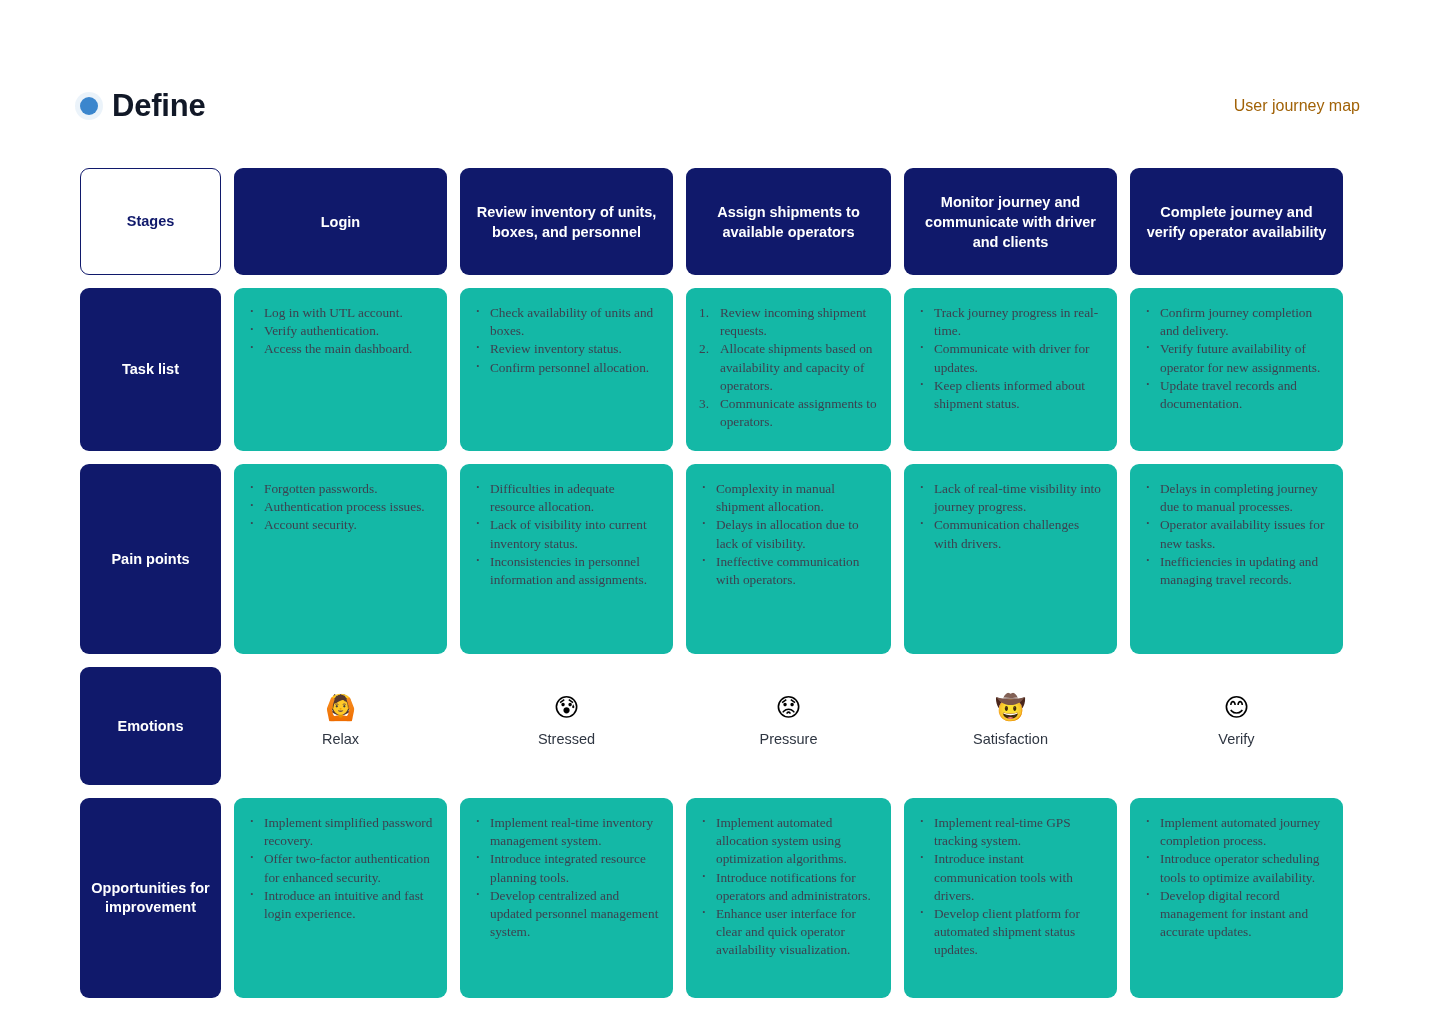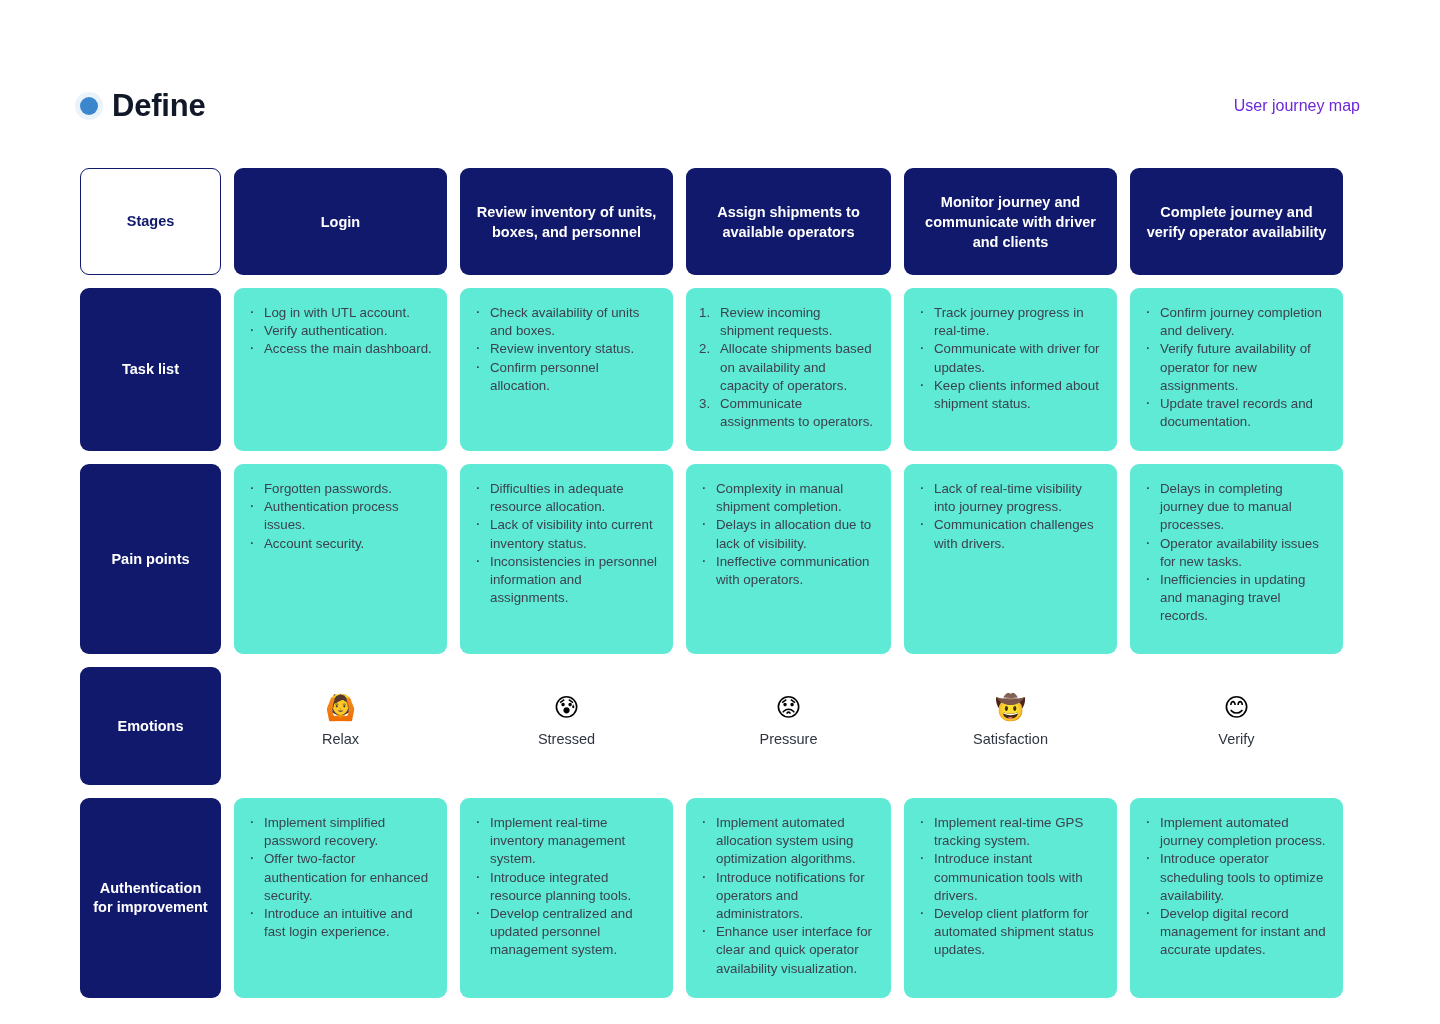--- a/index.html
+++ b/index.html
@@ -51,21 +51,21 @@
     font-size: 31px;
     line-height: 36px;
     font-weight: bold;
     color: #111827;
     letter-spacing: -0.2px;
   }
 
   .header-link {
     font-size: 16px;
     line-height: 20px;
-    color: #6d28d9;
+    color: #a16207;
     text-decoration: none;
   }
 
   
   .grid {
     position: absolute;
     left: 80px;
     top: 168px;
     width: 1280px;
     display: grid;
@@ -105,23 +105,24 @@
     justify-content: center;
     text-align: center;
     padding: 10px 14px;
     font-size: 14.5px;
     font-weight: bold;
     line-height: 20px;
   }
 
   
   .cell {
-    background: #5eead4;
+    background: #14b8a6;
     border-radius: 9px;
     padding: 16px 14px 14px 12px;
+    font-family: Liberation Serif, serif;
   }
 
   .cell ul, .cell ol {
     list-style: none;
     margin: 0;
     padding: 0;
   }
 
   .cell li {
     position: relative;
@@ -270,21 +271,21 @@
         </div>
       <div class="cell">
           <ul>
             <li>Difficulties in adequate resource allocation.</li>
             <li>Lack of visibility into current inventory status.</li>
             <li>Inconsistencies in personnel information and assignments.</li>
           </ul>
         </div>
       <div class="cell">
           <ul>
-            <li>Complexity in manual shipment completion.</li>
+            <li>Complexity in manual shipment allocation.</li>
             <li>Delays in allocation due to lack of visibility.</li>
             <li>Ineffective communication with operators.</li>
           </ul>
         </div>
       <div class="cell">
           <ul>
             <li>Lack of real-time visibility into journey progress.</li>
             <li>Communication challenges with drivers.</li>
           </ul>
         </div>
@@ -315,21 +316,21 @@
         <span class="emoji">🤠</span>
         <span class="emotion-label">Satisfaction</span>
       </div>
       <div class="emotion-cell">
         <span class="emoji">😊</span>
         <span class="emotion-label">Verify</span>
       </div>
     </div>
 
     <div class="rowline row-opps">
-      <div class="label-card">Authentication for improvement</div>
+      <div class="label-card">Opportunities for improvement</div>
       <div class="cell">
           <ul>
             <li>Implement simplified password recovery.</li>
             <li>Offer two-factor authentication for enhanced security.</li>
             <li>Introduce an intuitive and fast login experience.</li>
           </ul>
         </div>
       <div class="cell">
           <ul>
             <li>Implement real-time inventory management system.</li>

